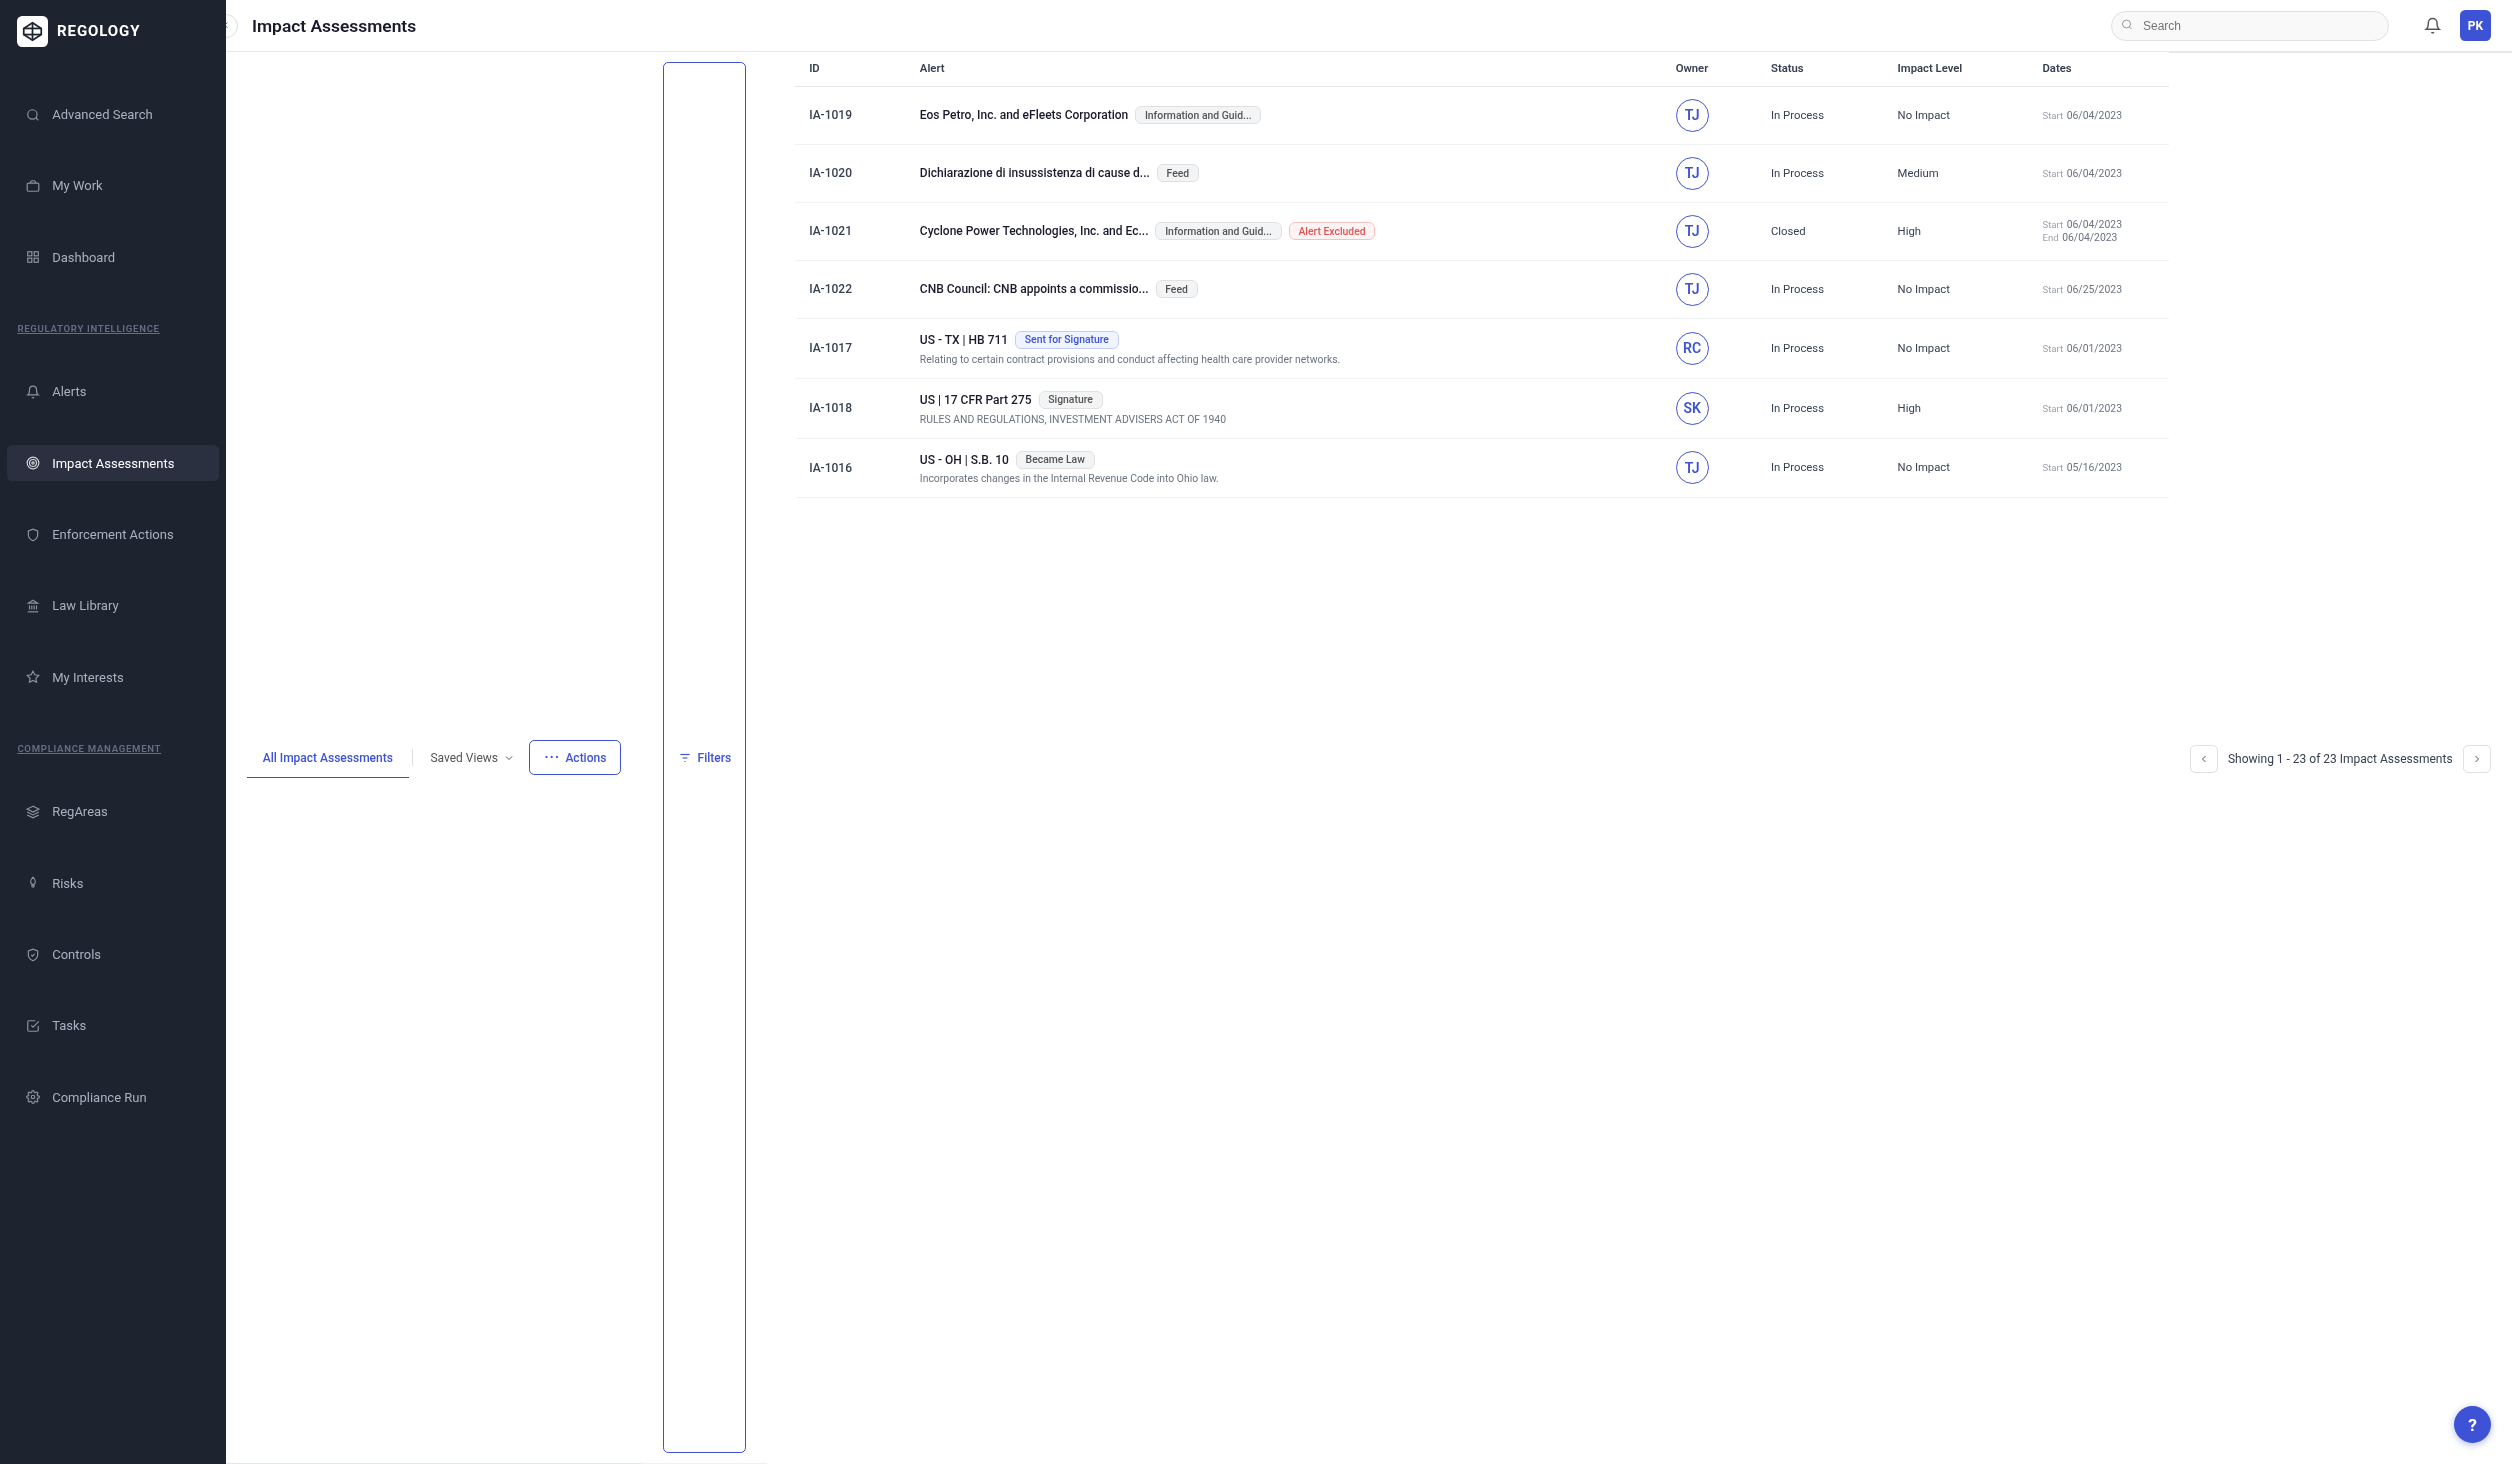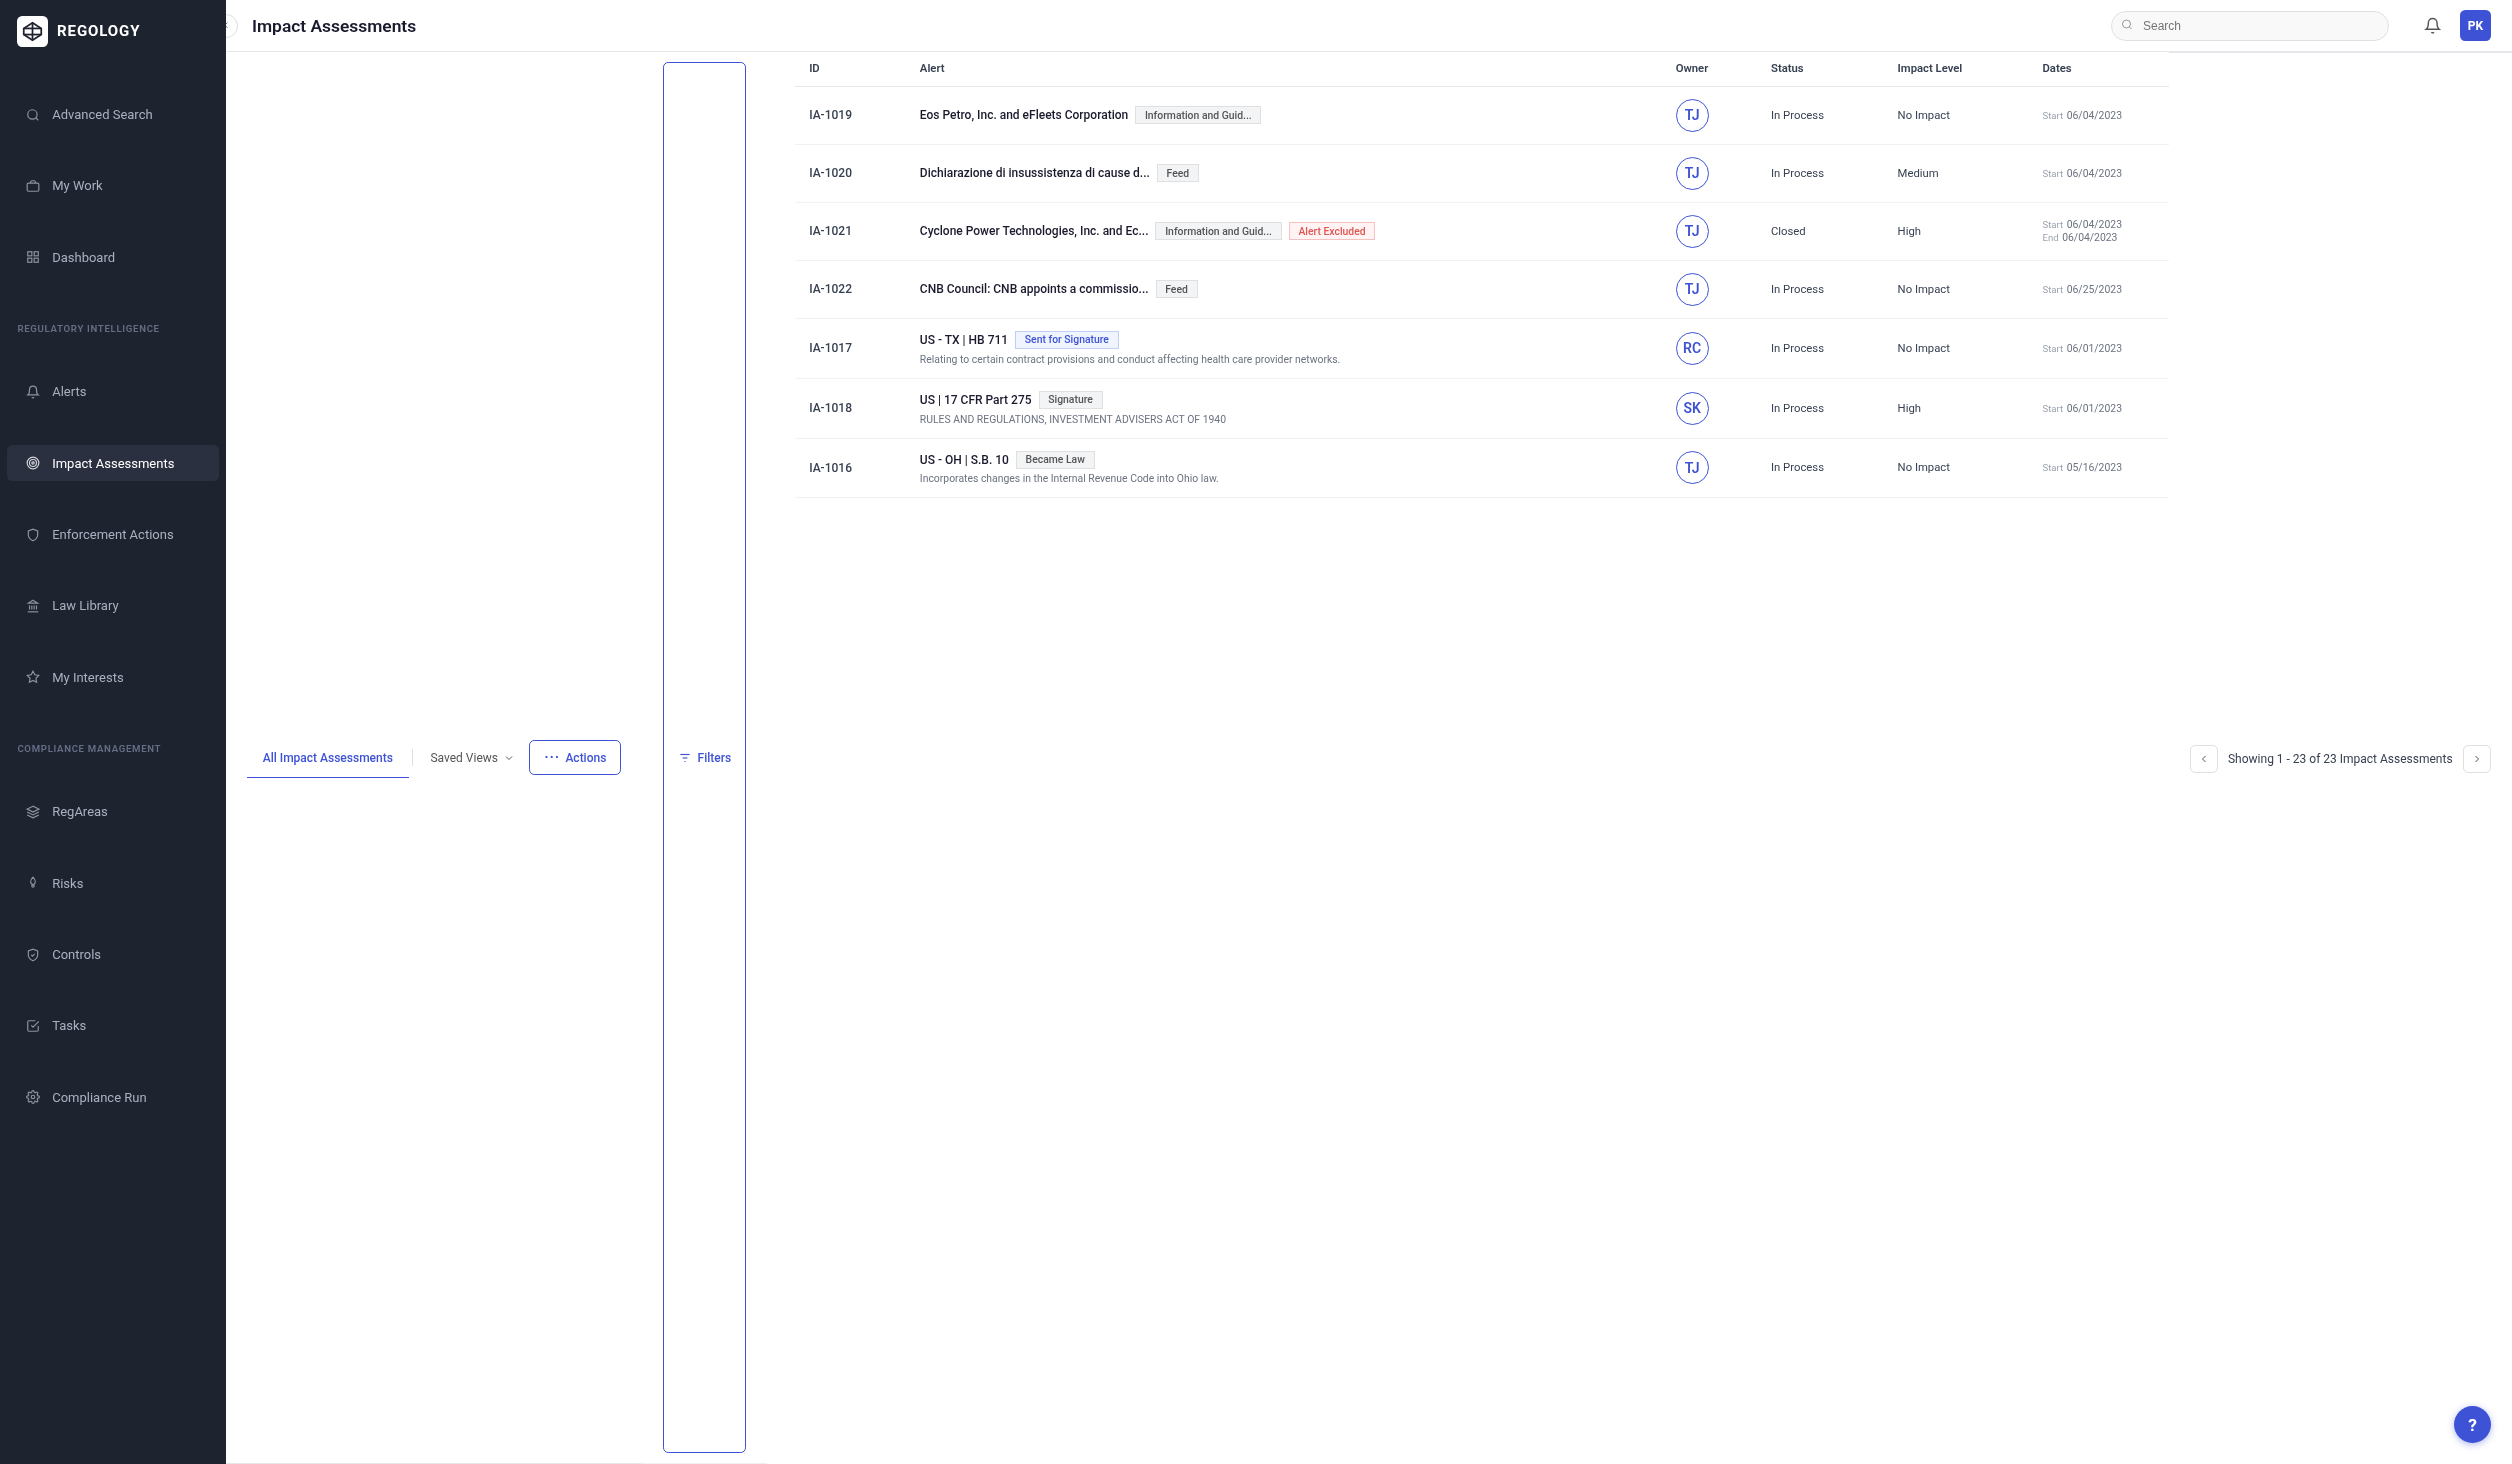--- a/index.html
+++ b/index.html
@@ -46,20 +46,21 @@
     .sidebar-nav-item.active { background: #2a3040; color: #fff; }
     .sidebar-nav-item .nav-icon { width: 17.4px; height: 17.4px; display: flex; align-items: center; justify-content: center; opacity: 0.8; }
 
     .sidebar-section-label {
       padding: 14px 17.4px 5.2px;
       font-size: 9.6px;
       font-weight: 600;
       color: #666e85;
       letter-spacing: 0.7px;
       text-transform: uppercase;
+      text-decoration: underline;
     }
 
     
     .main {
       flex: 1;
       display: flex;
       flex-direction: column;
       overflow: hidden;
     }
 
@@ -222,21 +223,21 @@
     tbody tr { border-bottom: 0.9px solid #f0f2f5; }
     tbody td { padding: 12px 14px; font-size: 12px; color: #374151; vertical-align: middle; }
 
     .id-cell { color: #374151; font-weight: 500; white-space: nowrap; }
     .alert-cell { display: flex; flex-direction: column; gap: 3.5px; }
     .alert-title { font-weight: 500; color: #1a1a2e; display: flex; align-items: center; gap: 7px; flex-wrap: wrap; }
     .alert-subtitle { font-size: 10.4px; color: #6b7280; }
     .tag {
       display: inline-block;
       padding: 1.7px 8.7px;
-      border-radius: 0;
+      border-radius: 6px;
       font-size: 10.4px;
       background: #f3f4f6;
       color: #555;
       border: 0.9px solid #e0e0e0;
     }
     .tag-excluded {
       background: #fff3f3;
       color: #e05555;
       border: 0.9px solid #f5c0c0;
     }

